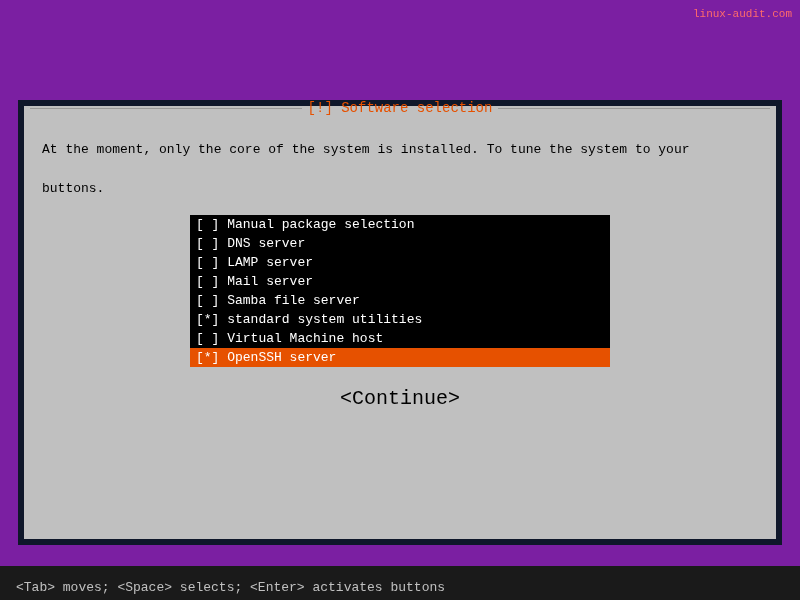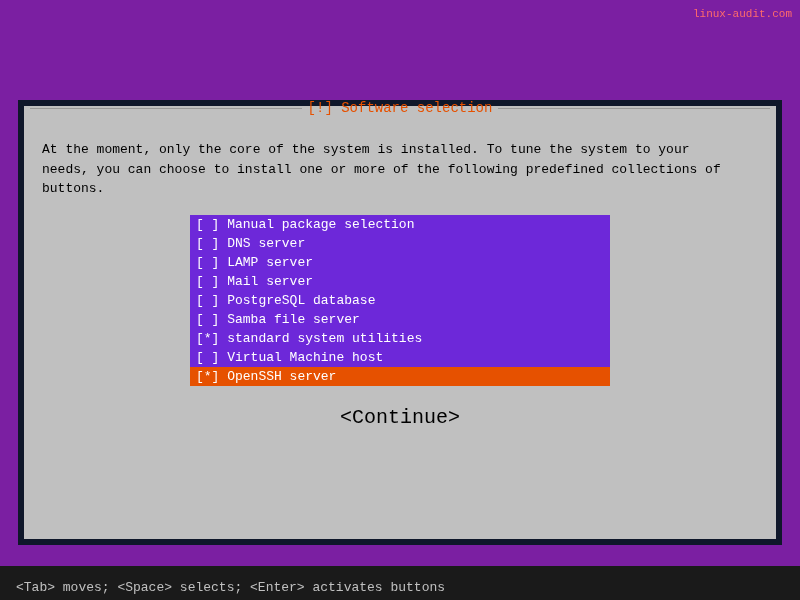--- a/index.html
+++ b/index.html
@@ -68,21 +68,21 @@
 
     .choose-label {
       color: #000;
       font-size: 13px;
       margin-bottom: 10px;
     }
 
     .list-container {
       margin: 0 auto;
       width: 420px;
-      background-color: #6d28d9;
+      background-color: #000000;
     }
 
     .list-item {
       display: block;
       padding: 2px 6px;
       color: #ffffff;
       font-size: 13px;
       font-family: 'Courier New', Courier, monospace;
       white-space: pre;
       cursor: pointer;
@@ -140,31 +140,30 @@
 <div class="dialog-container">
   <div class="dialog-title-bar">
     <div class="title-line"></div>
     <span class="title-text">[!] Software selection</span>
     <div class="title-line"></div>
   </div>
 
   <div class="dialog-body">
     <div class="description-text">
       <span>At the moment, only the core of the system is installed. To tune the system to your</span><br>
-      <span>needs, you can choose to install one or more of the following predefined collections of</span><br>
+      <br>
       <span>buttons.</span>
     </div>
 
 
     <div class="list-container" id="software-list">
     <span class="list-item">[ ] Manual package selection</span>
         <span class="list-item">[ ] DNS server</span>
         <span class="list-item">[ ] LAMP server</span>
         <span class="list-item">[ ] Mail server</span>
-        <span class="list-item">[ ] PostgreSQL database</span>
         <span class="list-item">[ ] Samba file server</span>
         <span class="list-item">[*] standard system utilities</span>
         <span class="list-item">[ ] Virtual Machine host</span>
         <span class="list-item selected">[*] OpenSSH server</span>
       </div>
 
     <div class="continue-btn-container">
       <button class="continue-btn">&lt;Continue&gt;</button>
     </div>
   </div>

